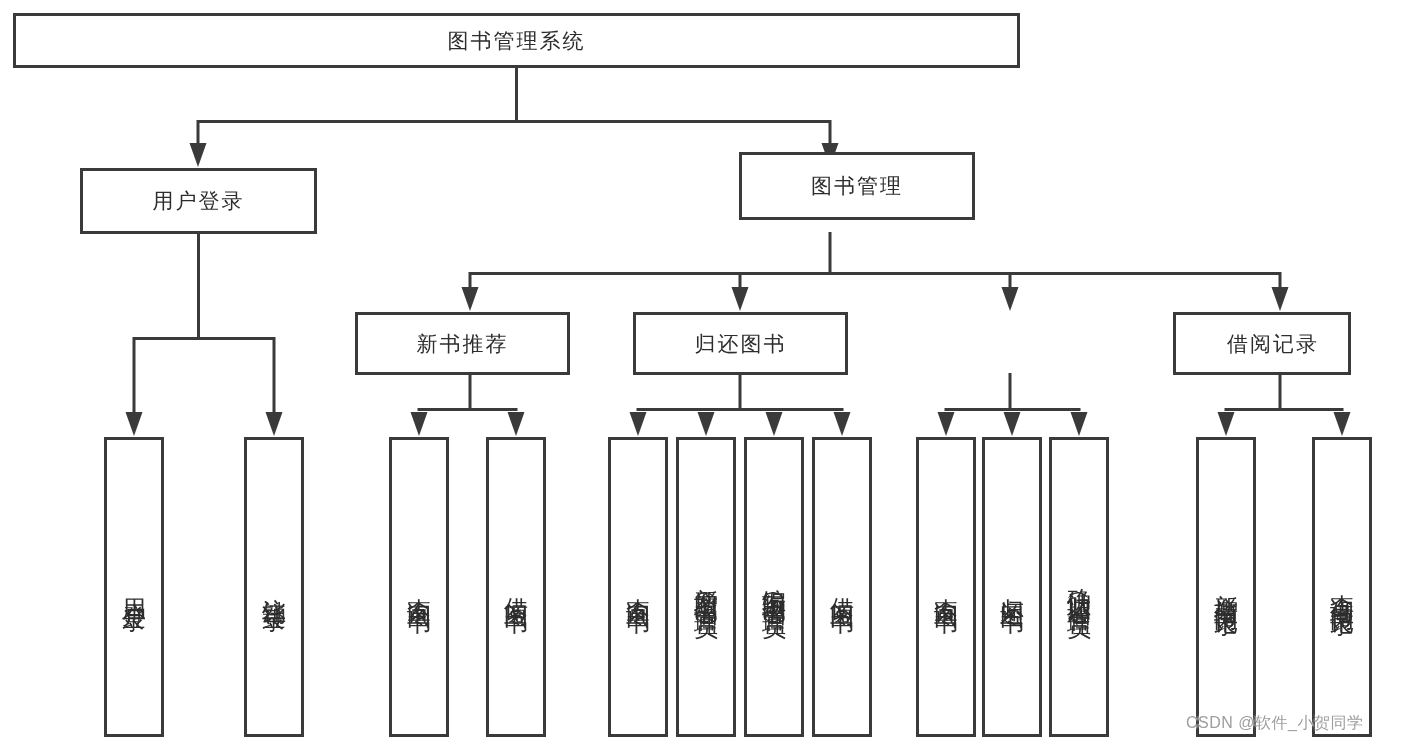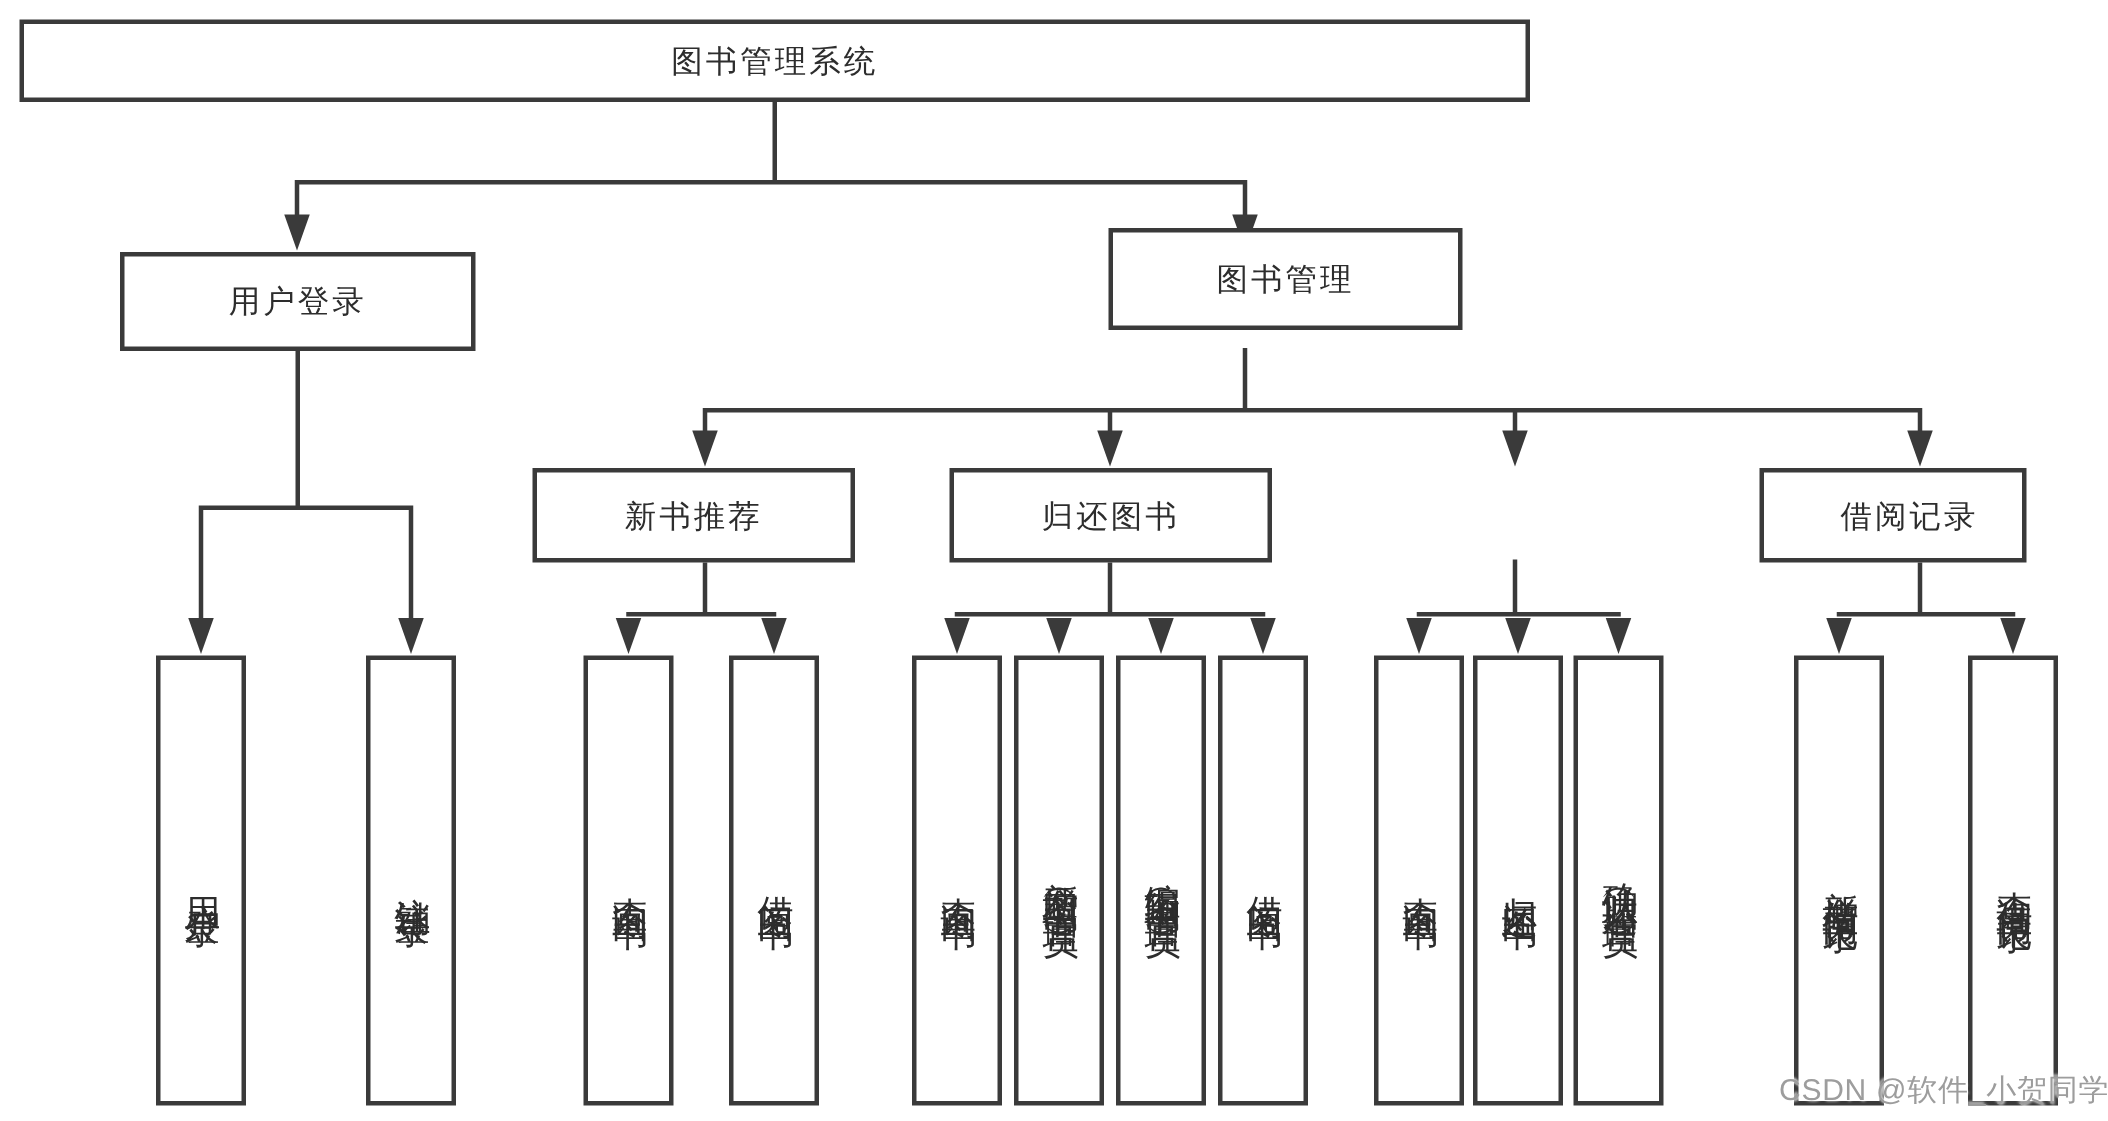--- a/index.html
+++ b/index.html
@@ -41,21 +41,21 @@
     writing-mode: vertical-rl;
     text-orientation: mixed;
     font-size: 24px;
     letter-spacing: 4px;
     line-height: 1;
   }
   .watermark {
     position: absolute;
     left: 1186px;
     top: 713px;
-    font-size: 20px;
+    font-size: 16px;
     letter-spacing: 0.5px;
     color: #9d9d9d;
     text-shadow: 1px 1px 2px rgba(255,255,255,0.95), -1px -1px 2px rgba(255,255,255,0.95);
     white-space: nowrap;
     z-index: 5;
   }
 </style>
 </head>
 <body>
 

